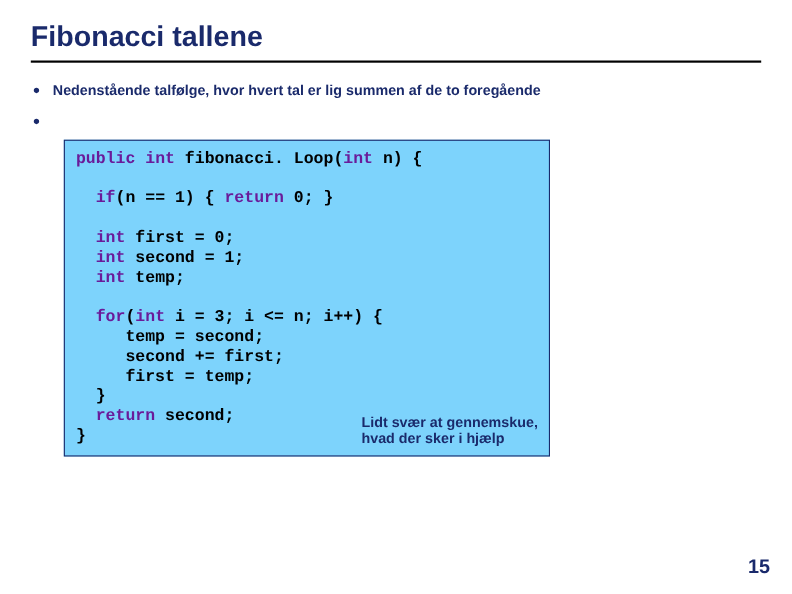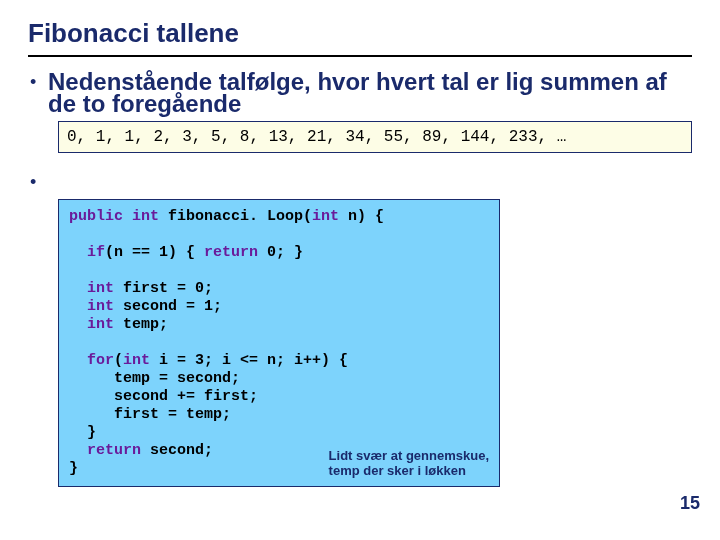--- a/index.html
+++ b/index.html
@@ -34,21 +34,21 @@
   .bullet-dot {
     width: 18px;
     flex: 0 0 18px;
     font-size: 18px;
     line-height: 22px;
     color: #1a2a6b;
     text-align: left;
     padding-left: 2px;
   }
   .bullet-text {
-    font-size: 24px;
+    font-size: 13px;
     font-weight: bold;
     color: #1a2a6b;
     line-height: 22px;
   }
   .seq-box {
     margin: 4px 0 18px 30px;
     border: 1.5px solid #1a2a6b;
     background: #fdfde6;
     padding: 6px 8px;
     font-family: "Courier New", monospace;
@@ -83,40 +83,39 @@
     font-size: 13px;
     font-weight: bold;
     color: #1a2a6b;
     text-align: left;
     line-height: 15px;
     margin-top: 20px;
   }
   .pagenum {
     position: absolute;
     right: 20px;
-    bottom: 26px;
+    bottom: 14px;
     font-size: 18px;
     font-weight: bold;
     color: #1a2a6b;
   }
 </style>
 </head>
 <body>
 
 <div class="slide">
 
   <div class="title">Fibonacci tallene</div>
   <hr class="hr">
 
   <div class="bullet-row">
     <div class="bullet-dot">•</div>
     <div class="bullet-text">Nedenstående talfølge, hvor hvert tal er lig summen af de to foregående</div>
   </div>
 
-  <div class="seq-box">0, 1, 1, 2, 3, 5, 8, 13, 21, 34, 55, 89, 144, 233, …</div>
 
   <div class="bullet-row">
     <div class="bullet-dot">•</div>
   </div>
 
   <div class="code-box">
 <pre><span class="kw-purple">public</span> <span class="kw-purple">int</span><span class="id-black"> fibonacci. Loop(</span><span class="kw-purple">int</span><span class="code-plain"> n) {</span>
 
   <span class="kw-purple">if</span><span class="code-plain">(n == 1) { </span><span class="kw-purple">return</span><span class="code-plain"> 0; }</span>
 
@@ -126,19 +125,19 @@
 
   <span class="kw-purple">for</span><span class="code-plain">(</span><span class="kw-purple">int</span><span class="code-plain"> i = 3; i &lt;= n; i++) {</span>
      <span class="code-plain">temp = second;</span>
      <span class="code-plain">second += first;</span>
      <span class="code-plain">first = temp;</span>
   <span class="code-plain">}</span>
   <span class="kw-purple">return</span><span class="code-plain"> second;</span>
 <span class="code-plain">}</span></pre>
     <div class="annotation">
       <span>Lidt svær at gennemskue,</span><br>
-      <span>temp der sker i løkken</span>
+      <span>hvad der sker i hjælp</span>
     </div>
   </div>
 
 </div>
 
 <div class="pagenum">15</div>
 
 </body></html>

